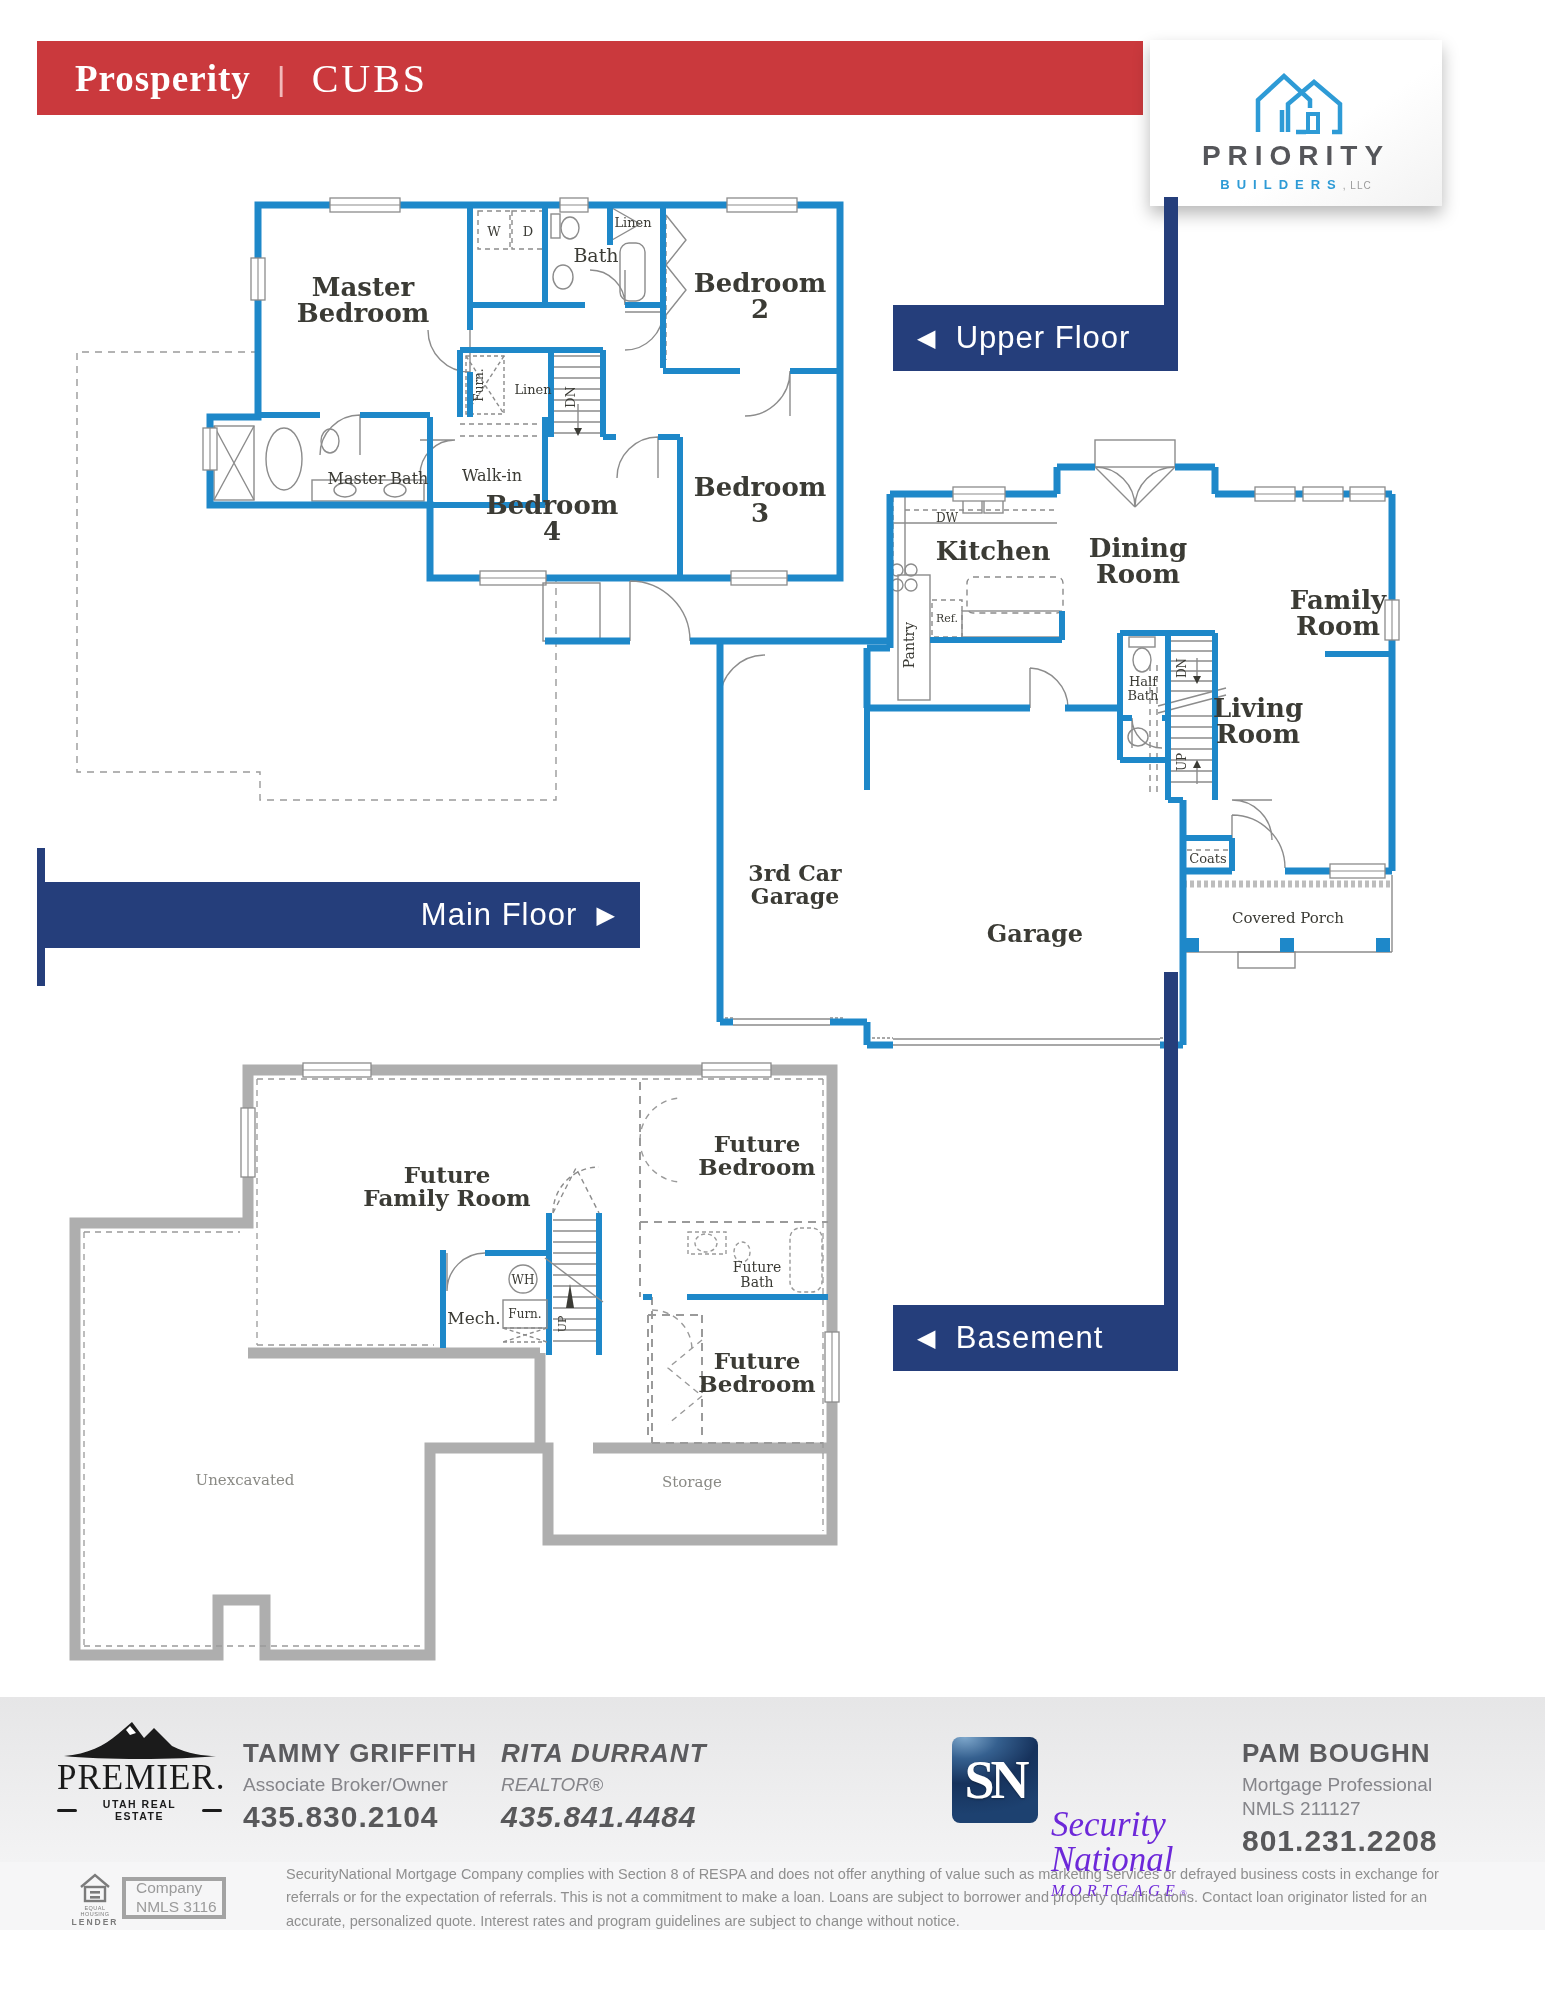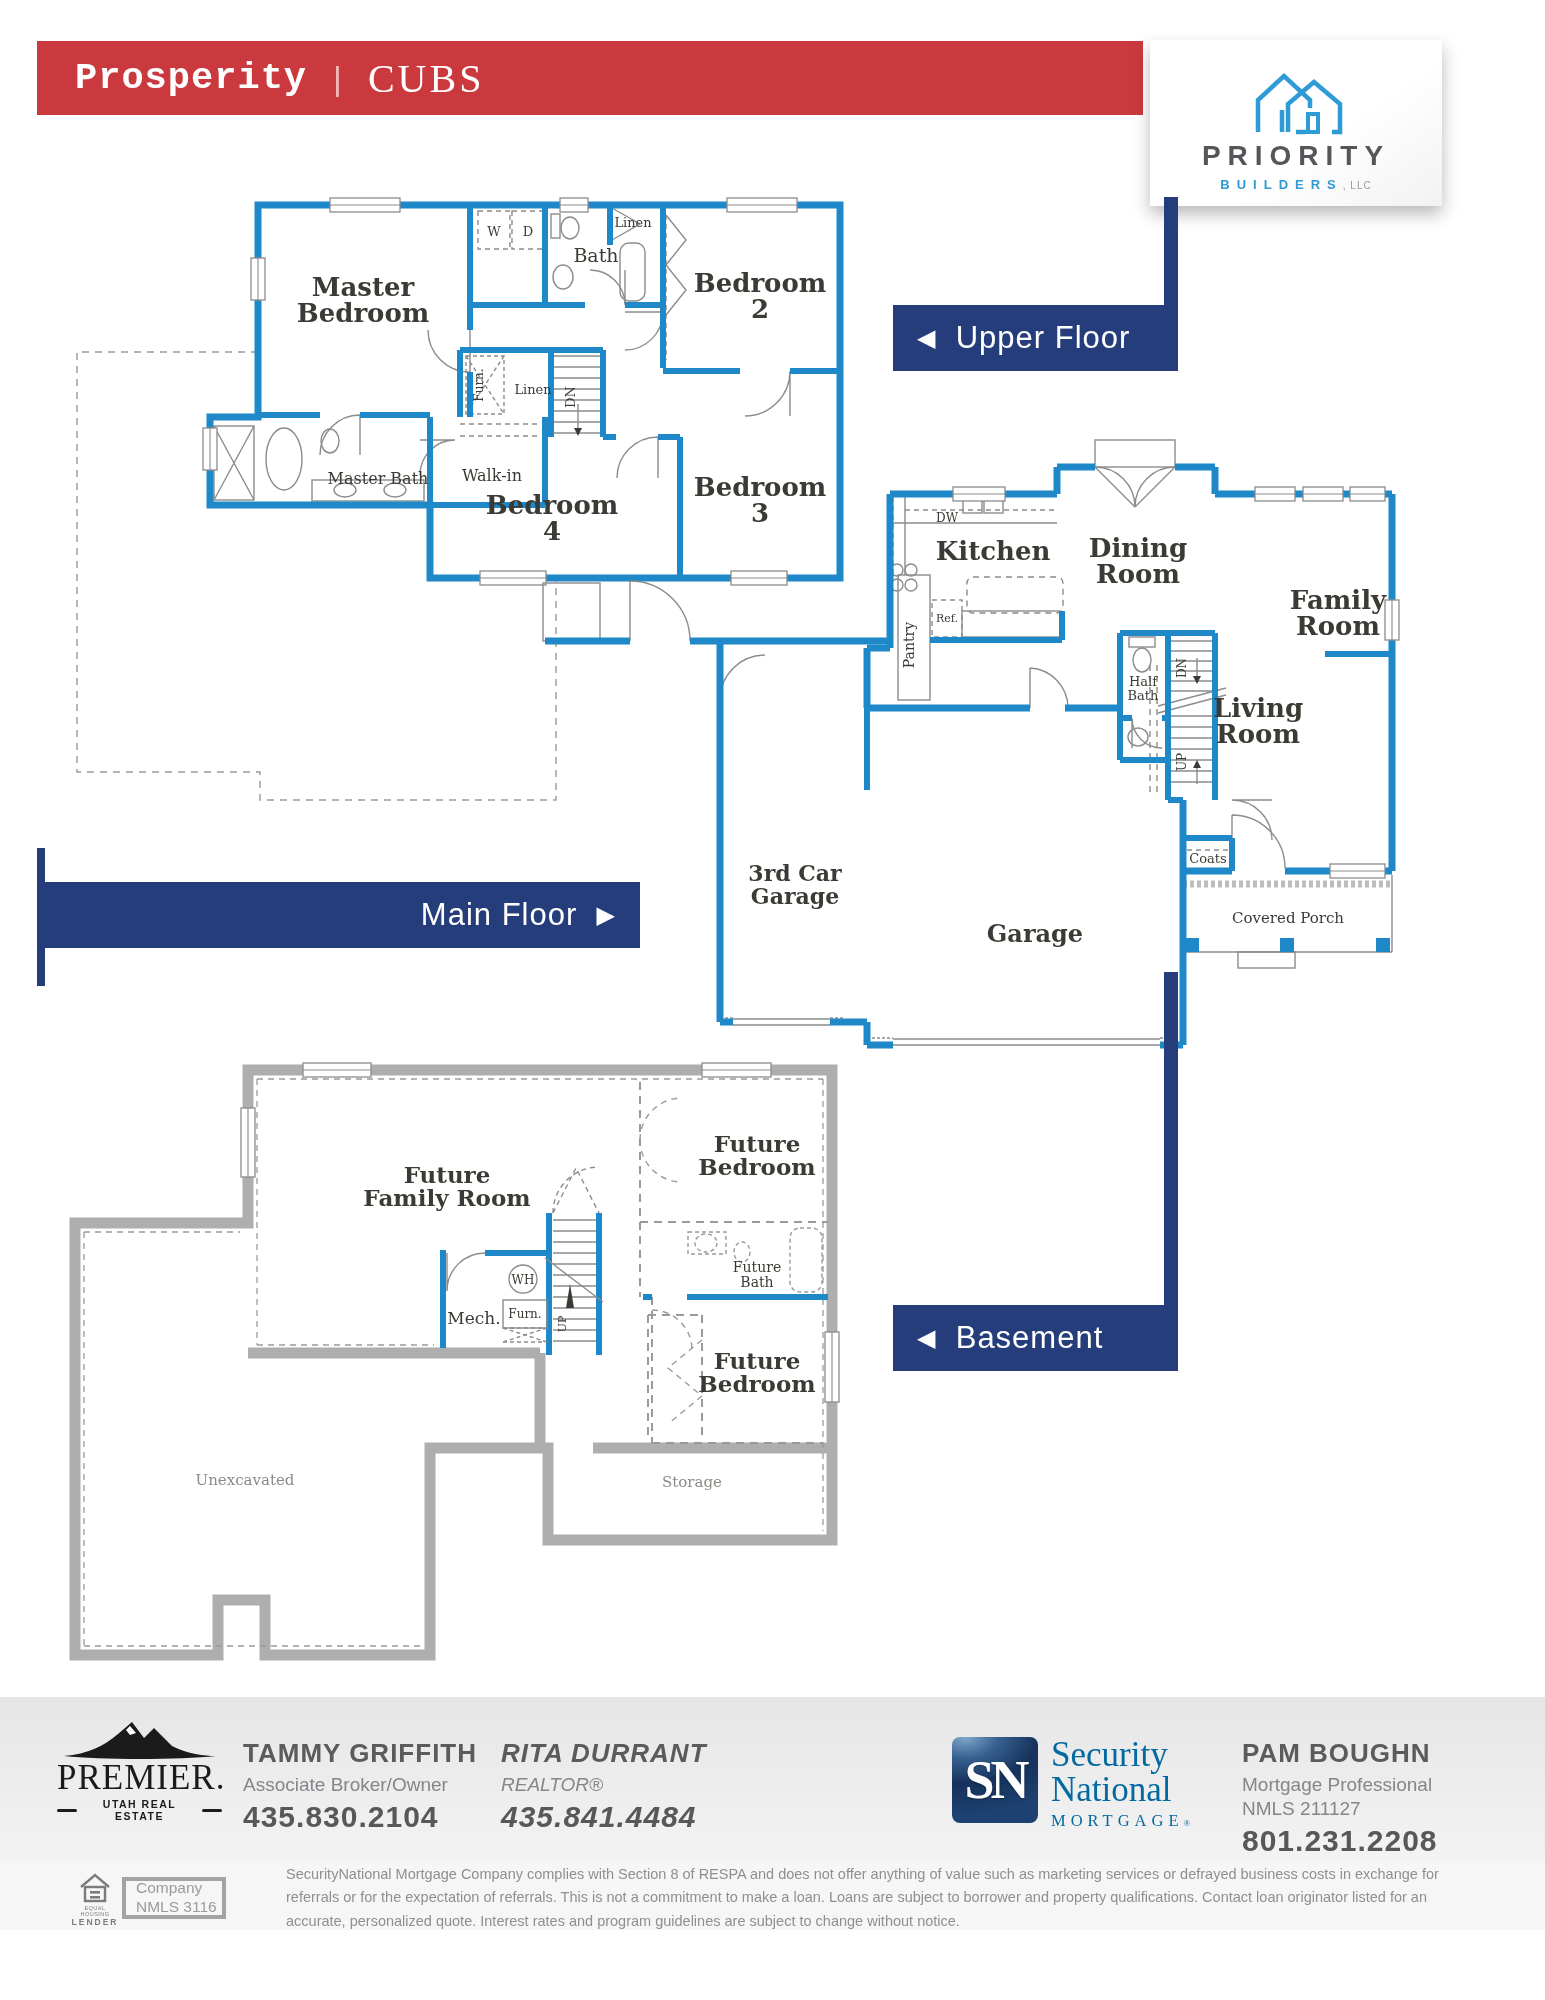--- a/index.html
+++ b/index.html
@@ -1,21 +1,21 @@
 <!DOCTYPE html>
 <html><head>
 <meta charset="utf-8">
 <style>
   html,body{margin:0;padding:0;background:#ffffff;}
   body{font-family:"Liberation Sans", sans-serif;}
   .page{position:relative;width:1545px;height:2000px;background:#fff;overflow:hidden;}
 
   
   .redbar{position:absolute;left:37px;top:41px;width:1106px;height:74px;background:#ca393d;display:flex;align-items:center;}
-  .brand{font-family:Liberation Mono, monospace;font-weight:bold;color:#fff;font-size:37px;margin-left:38px;letter-spacing:1px;}
+  .brand{font-family:Liberation Serif, serif;font-weight:bold;color:#fff;font-size:37px;margin-left:38px;letter-spacing:1px;}
   .brand-div{color:#f2b9ba;font-size:34px;font-weight:300;margin:0 26px;font-family:"Liberation Sans",sans-serif;}
   .plan-name{font-family:"Liberation Serif",serif;color:#fff;font-size:40px;letter-spacing:3px;font-weight:400;}
 
   .logo-card{position:absolute;left:1150px;top:40px;width:292px;height:166px;background:linear-gradient(145deg,#ffffff 60%,#f2f2f2);box-shadow:0 8px 16px rgba(0,0,0,.28);display:flex;flex-direction:column;align-items:center;justify-content:flex-end;padding-bottom:14px;box-sizing:border-box;}
   .logo-name{color:#55565a;font-size:28px;font-weight:bold;letter-spacing:7px;line-height:1;margin-top:6px;}
   .logo-sub{font-size:13px;color:#2e9bd6;letter-spacing:7px;margin-top:7px;font-weight:bold;}
   .logo-sub .llc{color:#9a9a9a;font-size:10px;letter-spacing:1px;font-weight:normal;}
 
   
   .fbanner{position:absolute;background:#253e7b;color:#fff;height:66px;display:flex;align-items:center;font-size:31px;letter-spacing:1px;}
@@ -29,21 +29,21 @@
   .agent .aname{font-size:26px;font-weight:bold;letter-spacing:1px;color:#5b5b5e;}
   .agent .atitle{font-size:19px;color:#85858a;margin-top:5px;}
   .agent .aphone{font-size:30px;font-weight:bold;letter-spacing:1px;color:#58585a;margin-top:4px;}
   .premier{position:absolute;left:57px;top:1716px;width:165px;text-align:center;color:#1b1b1b;}
   .premier .pname{font-family:"Liberation Serif",serif;font-size:35px;letter-spacing:1px;line-height:1;}
   .ptag{display:flex;align-items:center;justify-content:center;gap:6px;margin-top:3px;}
   .ptag .pline{height:3px;width:22px;background:#1b1b1b;border-radius:2px;}
   .ptag .ptxt{font-size:10.5px;letter-spacing:1.5px;font-weight:bold;color:#1b1b1b;}
   .snlogo{position:absolute;left:952px;top:1737px;width:86px;height:86px;border-radius:8px;background:radial-gradient(140% 90% at 15% 0%, #7fa8cc 0%, #35608f 28%, #16325c 60%, #1d4170 100%);display:flex;align-items:center;justify-content:center;}
   .snlogo .sninit{color:#fff;font-family:"Liberation Serif",serif;font-size:54px;font-weight:bold;letter-spacing:-4px;text-shadow:0 1px 2px rgba(0,0,0,.35);}
-  .sntext{position:absolute;left:1051px;top:1737px;color:#0369a1;font-family:"Liberation Serif",serif;line-height:1;}
+  .sntext{position:absolute;left:1051px;top:1807px;color:#6d28d9;font-family:"Liberation Serif",serif;line-height:1;font-style:italic;}
   .sntext .snl{font-size:35px;}
   .sntext .snm{font-size:16.5px;letter-spacing:5px;margin-top:6px;}
   .sntext .snm .reg{font-size:9px;letter-spacing:0;}
   .ehl{position:absolute;left:70px;top:1872px;width:50px;text-align:center;color:#7b7b7b;}
   .ehl .ehl1{font-size:5.5px;letter-spacing:.5px;margin-top:1px;}
   .ehl .ehl2{font-size:8.5px;letter-spacing:2px;font-weight:bold;}
   .nmlsbox{position:absolute;left:122px;top:1877px;width:104px;height:42px;border:4px solid #a3a3a3;color:#9b9b9b;font-size:15.5px;display:flex;flex-direction:column;align-items:flex-start;justify-content:center;padding-left:10px;box-sizing:border-box;line-height:1.2;}
   .disclaimer{position:absolute;left:286px;top:1863px;width:1175px;font-size:14.5px;color:#8f8f8f;line-height:1.62;}
   .address{position:absolute;left:286px;top:1940px;width:1230px;font-size:16px;font-weight:600;color:#7d7d7d;letter-spacing:.2px;}
 

